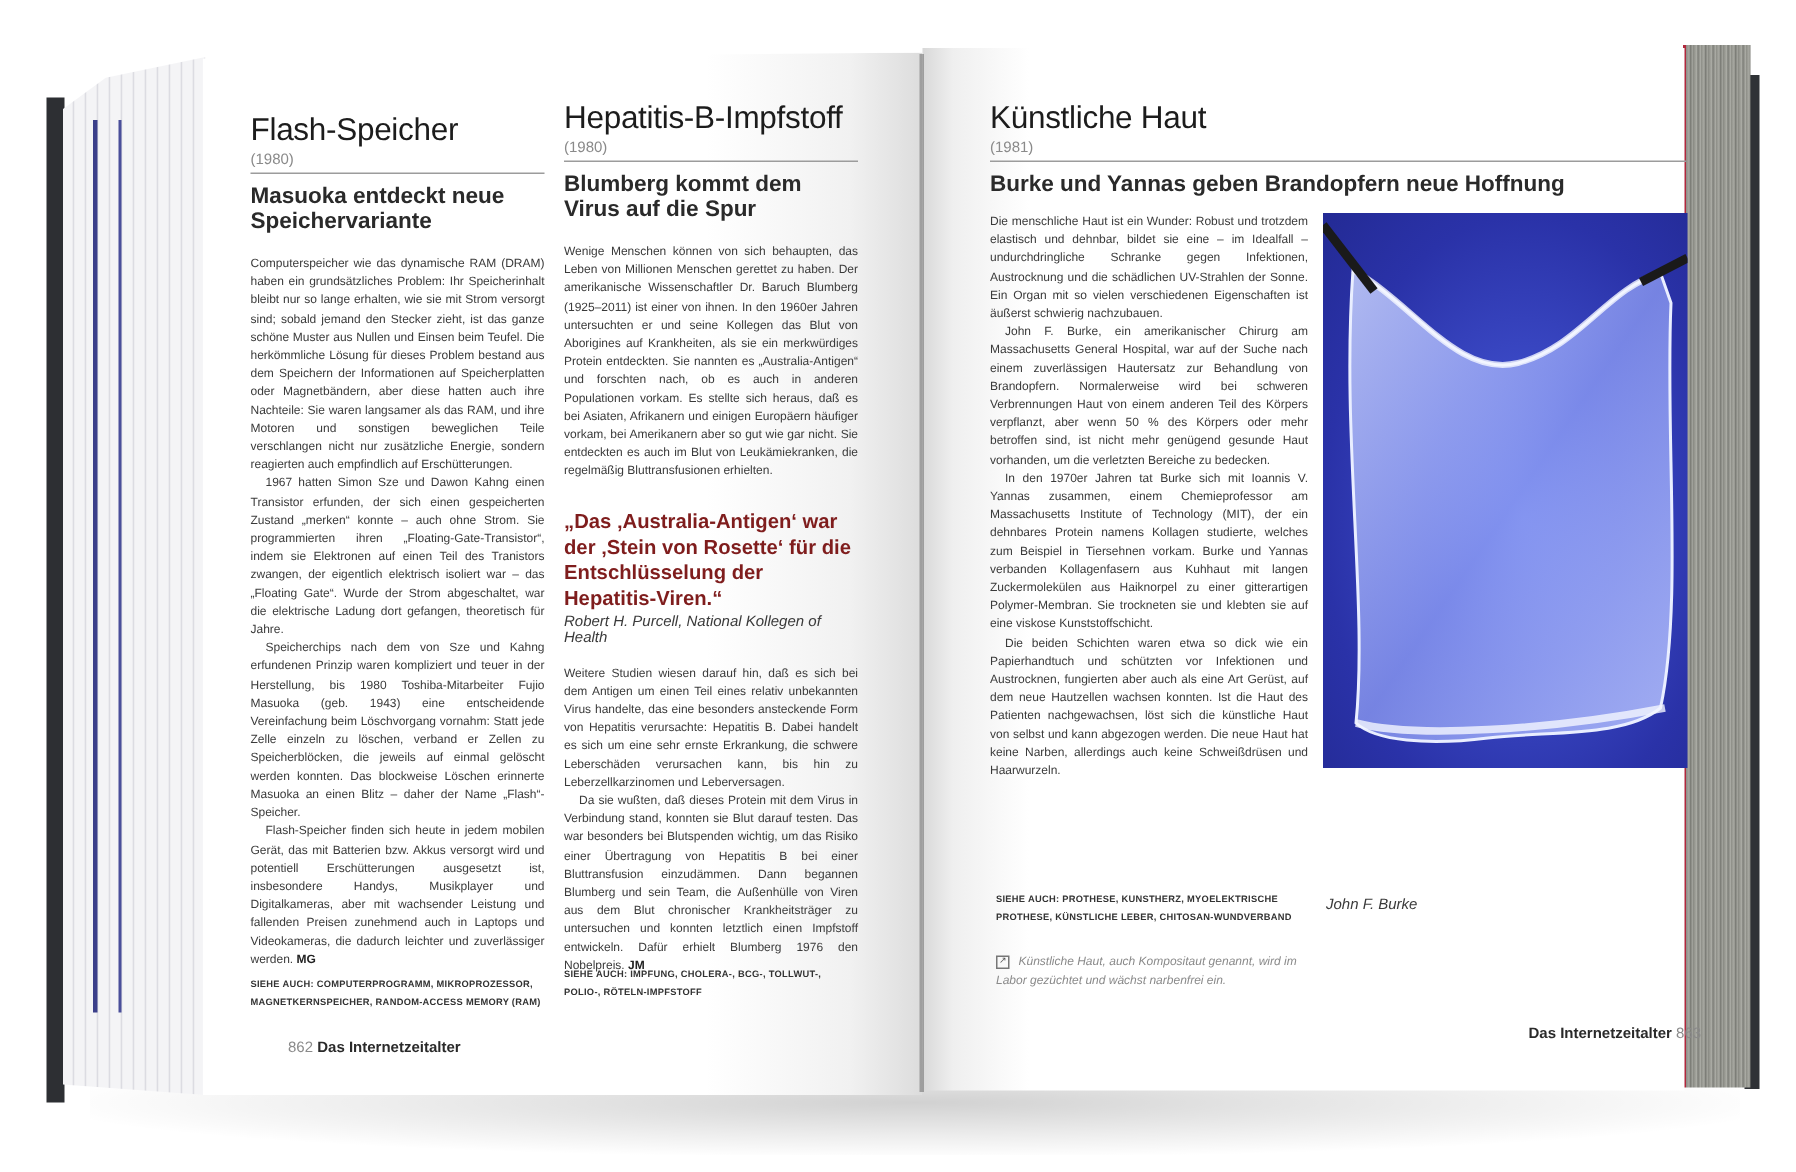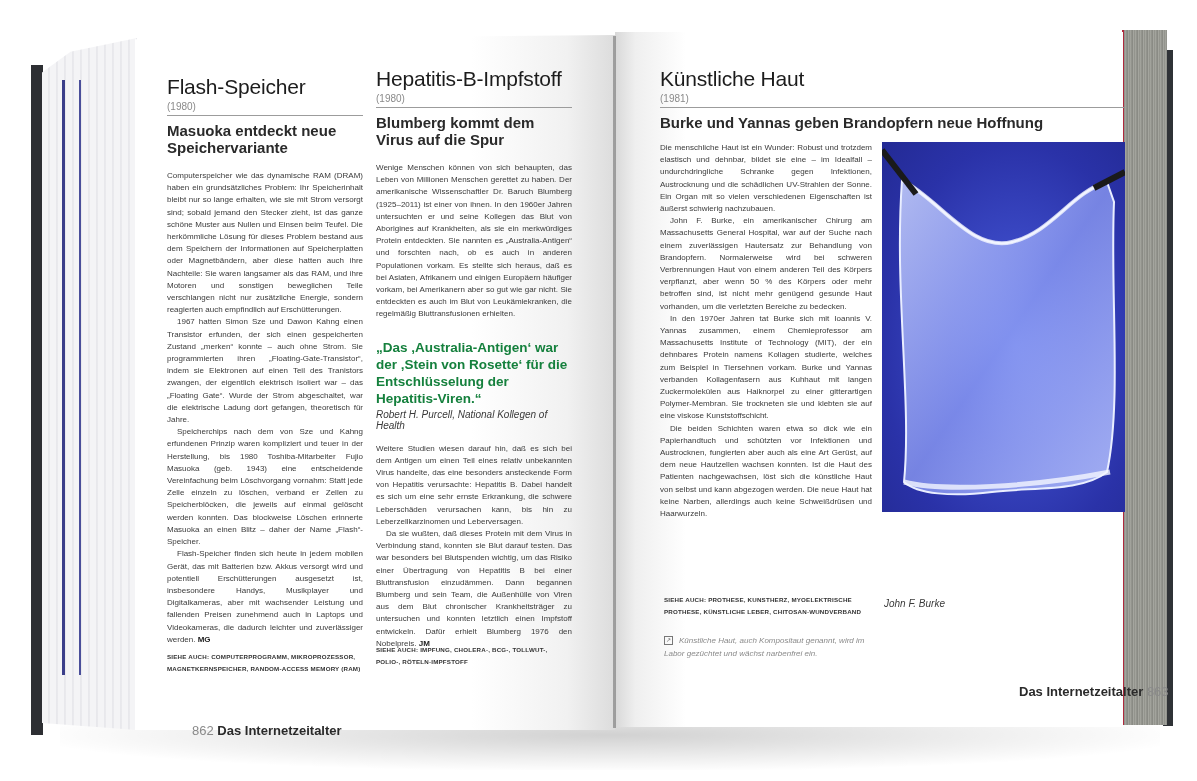--- a/index.html
+++ b/index.html
@@ -60,23 +60,23 @@
   .body p {
     font-size: 8px; line-height: 12.2px; margin: 0; text-align: justify;
     color: #3a3a3a;
   }
   .body p + p { text-indent: 10px; }
   .initials { font-weight: bold; color: #222; }
   .see-also {
     font-size: 6.2px; font-weight: bold; letter-spacing: 0.2px; line-height: 12px;
     color: #333; text-transform: uppercase;
   }
-  .quote { font-size: 13.5px; font-weight: bold; color: #15803d; line-height: 17px; }
+  .quote { font-size: 13.5px; font-weight: bold; color: #7f1d1d; line-height: 17px; }
   .quote-author { font-size: 10px; font-style: italic; color: #3a3a3a; margin-top: 2px; }
-  .footer { position: absolute; font-size: 13px; color: #2a2a2a; padding-left: 25px; }
+  .footer { position: absolute; font-size: 10px; color: #2a2a2a; padding-left: 25px; }
   .footer .num { color: #8a8a8a; font-weight: normal; }
   .footer .sect { font-weight: bold; }
   .photo {
     position: absolute; left: 882px; top: 142px; width: 243px; height: 370px;
     background: radial-gradient(ellipse at 55% 55%, #5a6fe0 0%, #3a48c4 35%, #2a32a8 70%, #232a94 100%);
   }
   .caption {
     position: absolute; left: 664px; top: 634px; width: 220px;
     font-size: 8px; font-style: italic; color: #8a8a8a; line-height: 13px;
   }
@@ -133,21 +133,21 @@
   <div class="body" style="margin-top:12px;">
     <p>Weitere Studien wiesen darauf hin, daß es sich bei dem Antigen um einen Teil eines relativ unbekannten Virus handelte, das eine besonders ansteckende Form von Hepatitis verursachte: Hepatitis B. Dabei handelt es sich um eine sehr ernste Erkrankung, die schwere Leberschäden verursachen kann, bis hin zu Leberzellkarzinomen und Leberversagen.</p>
     <p><span>Da sie wußten, daß dieses Protein mit dem Virus in Verbindung stand, konnten sie Blut darauf testen. Das war besonders bei Blutspenden wichtig, um das Risiko einer Übertragung von Hepatitis B bei einer Bluttransfusion einzudämmen. Dann begannen Blumberg und sein Team, die Außenhülle von Viren aus dem Blut chronischer Krankheitsträger zu untersuchen und konnten letztlich einen Impfstoff entwickeln. Dafür erhielt Blumberg 1976 den Nobelpreis.</span> <span class="initials">JM</span></p>
   </div>
 </div>
 <div class="see-also" style="position:absolute; left:376px; top:644px; width:190px;">
   <span>Siehe auch:</span>
   <span>Impfung, Cholera-, BCG-, Tollwut-, Polio-, Röteln-Impfstoff</span>
 </div>
 
-<div class="footer" style="left:167px; top:723px;">
+<div class="footer" style="left:167px; top:693px;">
   <span class="num">862</span>
   <span class="sect">Das Internetzeitalter</span>
 </div>
 
 <div class="page page-right"></div>
 <div class="gutter"></div>
 
 <div class="article" style="left:660px; top:66px; width:450px;">
   <h1 class="title">Künstliche Haut</h1>
   <div class="year">(1981)</div>

